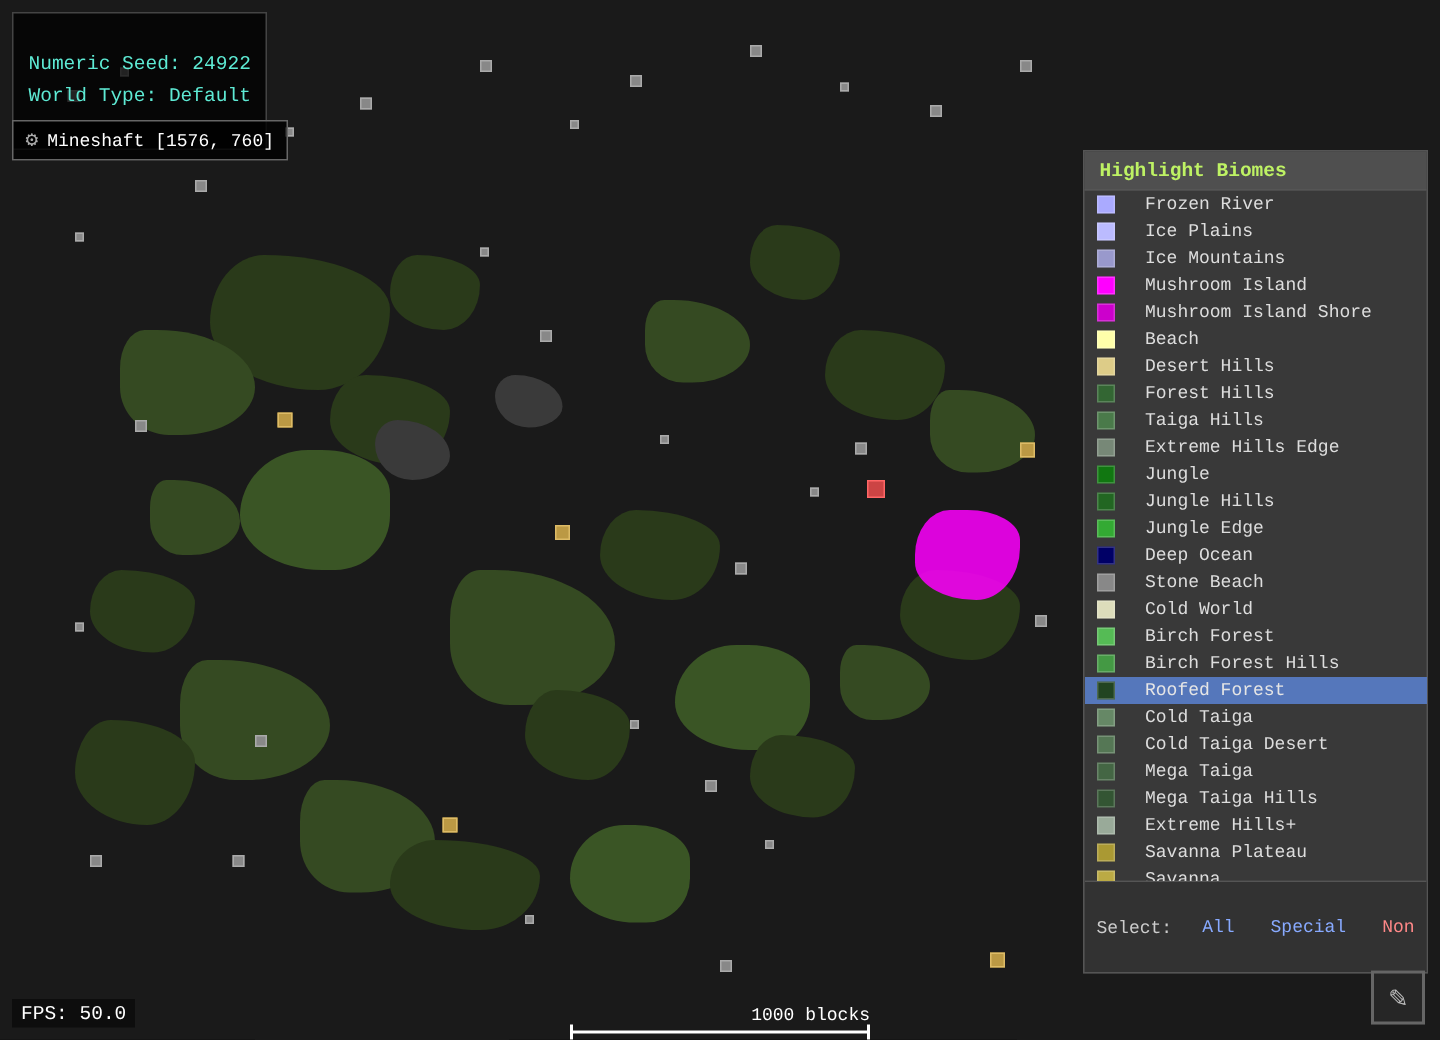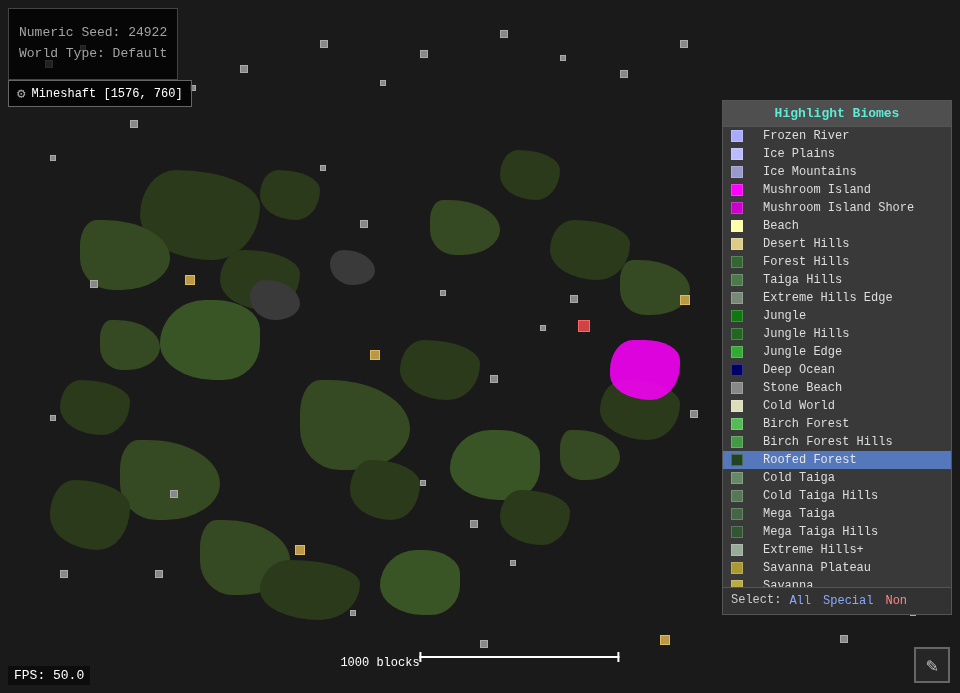--- a/index.html
+++ b/index.html
@@ -66,23 +66,23 @@
       border-radius: 40% 60% 50% 70% / 60% 40% 70% 50%;
       opacity: 0.85;
     }
 
     
     #info-panel {
       position: absolute;
       top: 8px;
       left: 8px;
       background: rgba(0, 0, 0, 0.75);
-      padding: 14px 10px;
+      padding: 24px 10px;
       border: 1px solid #444;
-      color: #a3a3a3;
+      color: #5eead4;
       font-size: 13px;
       line-height: 1.6;
       z-index: 10;
     }
 
     
     #mineshaft-label {
       position: absolute;
       top: 80px;
       left: 8px;
@@ -112,23 +112,22 @@
       border: 1px solid #555;
       z-index: 10;
       color: #ddd;
       font-size: 12px;
     }
     #biome-panel-title {
       background: rgba(80, 80, 80, 0.95);
       padding: 5px 10px;
       font-size: 13px;
       font-weight: bold;
-      color: #5eead4;
+      color: #bef264;
       border-bottom: 1px solid #555;
-      text-align: center;
     }
     .biome-list {
       max-height: 460px;
       overflow-y: auto;
     }
     .biome-item {
       display: flex;
       align-items: center;
       padding: 2px 8px;
       cursor: pointer;
@@ -145,47 +144,47 @@
       border: 1px solid rgba(255,255,255,0.2);
     }
     .biome-name {
       font-size: 12px;
     }
 
     
     #biome-select-bar {
       background: rgba(50, 50, 50, 0.95);
       border-top: 1px solid #555;
-      padding: 5px 8px;
+      padding: 22px 8px;
       display: flex;
-      align-items: flex-start;
-      gap: 4px;
+      align-items: flex-end;
+      gap: 16px;
       font-size: 12px;
       color: #ccc;
     }
     .select-btn {
       cursor: pointer;
       color: #88aaff;
       font-size: 12px;
       padding: 1px 4px;
     }
     .select-btn.non {
       color: #ff8888;
     }
 
     
     #scale-bar {
       position: absolute;
-      bottom: 20px;
+      bottom: 4px;
       left: 50%;
       transform: translateX(-50%);
       z-index: 10;
       display: flex;
-      flex-direction: row;
-      align-items: flex-start;
+      flex-direction: column;
+      align-items: flex-end;
       color: #fff;
       font-size: 12px;
     }
     #scale-bar-line {
       width: 200px;
       height: 2px;
       background: #fff;
       position: relative;
     }
     #scale-bar-line::before,
@@ -425,21 +424,21 @@
       <div class="biome-item selected">
         <div class="biome-color" style="background: rgb(34, 68, 34);"></div>
         <span class="biome-name">Roofed Forest</span>
       </div>
       <div class="biome-item">
         <div class="biome-color" style="background: rgb(102, 136, 102);"></div>
         <span class="biome-name">Cold Taiga</span>
       </div>
       <div class="biome-item">
         <div class="biome-color" style="background: rgb(85, 119, 85);"></div>
-        <span class="biome-name">Cold Taiga Hills</span>
+        <span class="biome-name">Cold Taiga Desert</span>
       </div>
       <div class="biome-item">
         <div class="biome-color" style="background: rgb(68, 102, 68);"></div>
         <span class="biome-name">Mega Taiga</span>
       </div>
       <div class="biome-item">
         <div class="biome-color" style="background: rgb(51, 85, 51);"></div>
         <span class="biome-name">Mega Taiga Hills</span>
       </div>
       <div class="biome-item">

